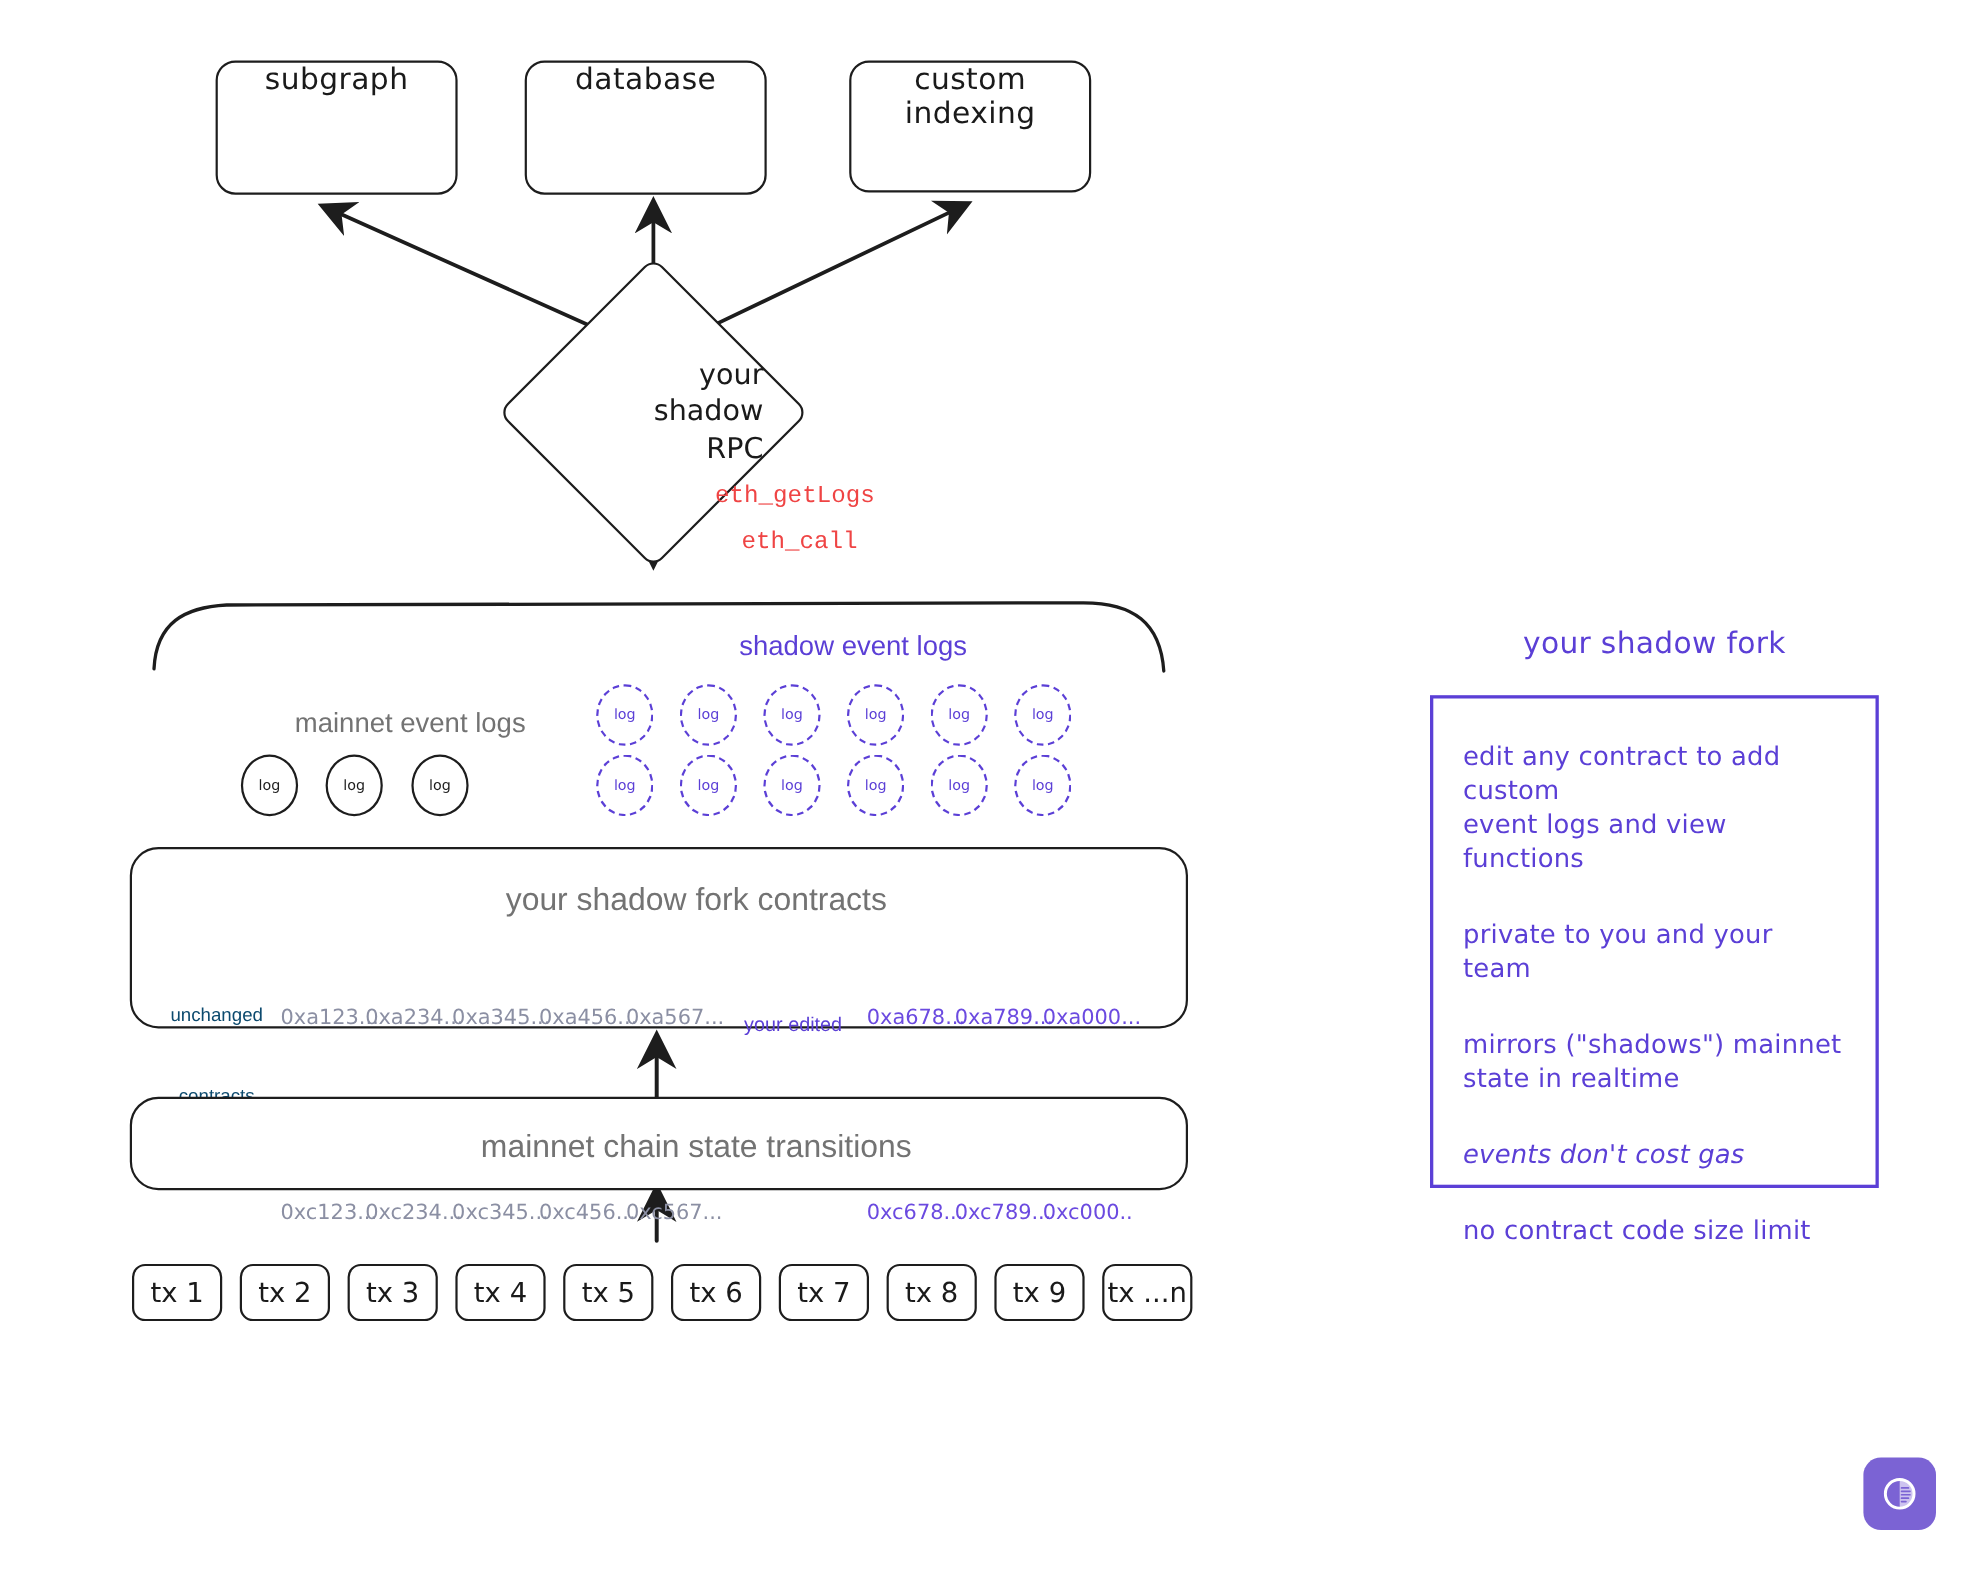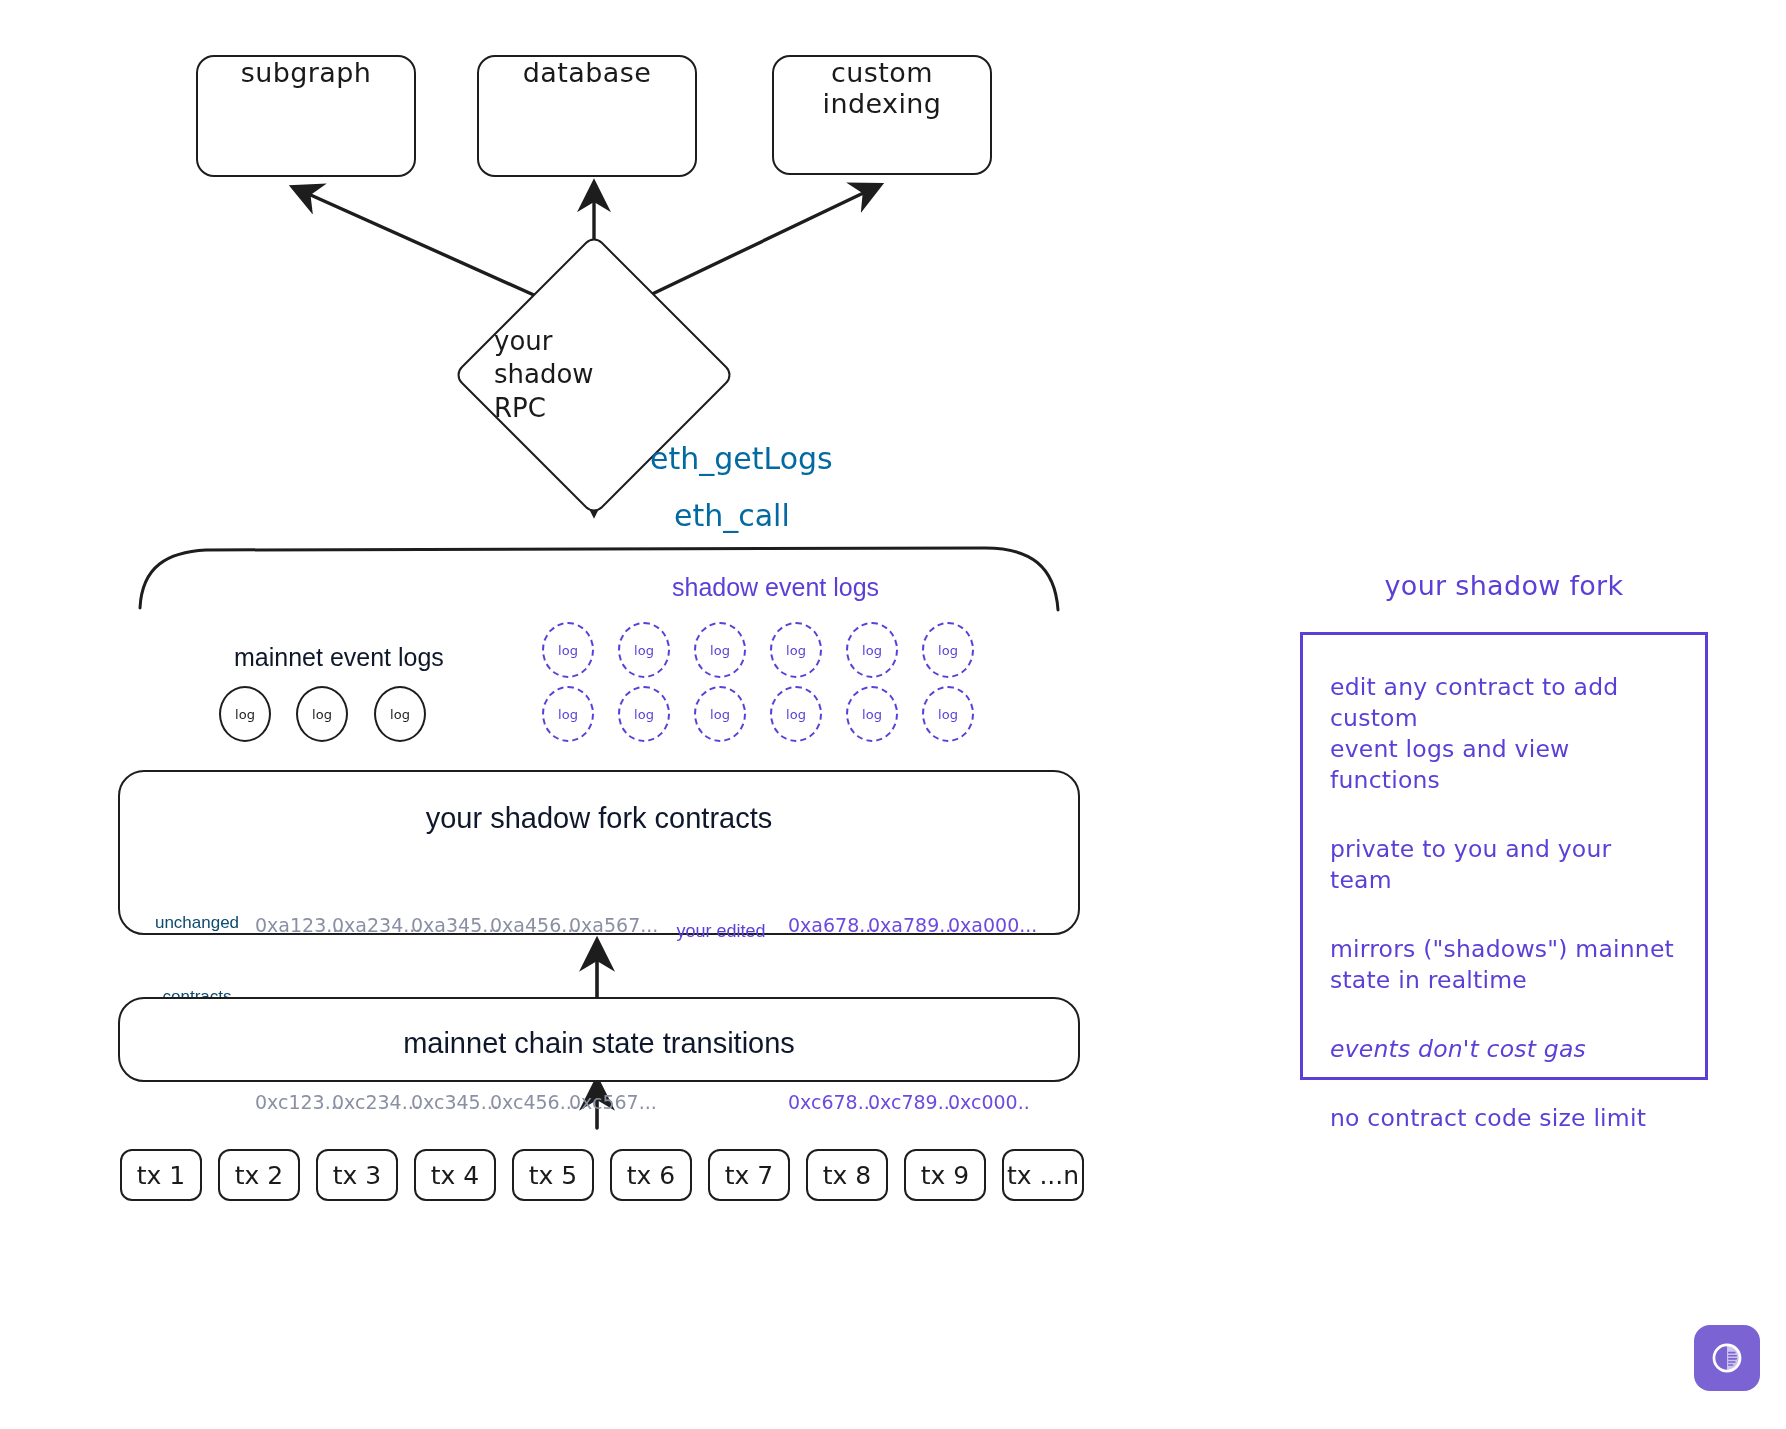--- a/index.html
+++ b/index.html
@@ -30,21 +30,21 @@
   }
   .layer > * { pointer-events: auto; }
 
   
   .lbl {
     position: absolute;
     white-space: pre;
     font-family: Liberation Sans, sans-serif;
     line-height: 1.25;
   }
-  .ink   { color: #0f172a; }
+  .ink   { color: #737373; margin-left: 34px; }
   .grape { color: #5b3fd6; }
   .muted { color: #0c4a6e; }
 
   .center { text-align: center; }
 
   
   .node {
     position: absolute;
     display: flex;
     align-items: flex-start;
@@ -92,21 +92,21 @@
     border: 2.6px solid #1d1d1d;
     transform: rotate(45deg);
     border-radius: 12px;
     box-sizing: border-box;
   }
   .diamond-text {
     position: absolute;
     inset: 0;
     display: flex;
     flex-direction: column;
-    align-items: flex-start;
+    align-items: flex-end;
     justify-content: center;
     font-size: 26px;
     line-height: 1.28;
     text-align: center;
   }
 
   
   .log {
     position: absolute;
     width: 52px;
@@ -180,23 +180,24 @@
     background: #7b63d4;
     display: flex;
     align-items: center;
     justify-content: center;
   }
 
   .eth-labels {
     position: absolute;
     left: 650px;
     top: 430px;
-    font-size: 30px;
-    color: #0369a1;
+    font-size: 22px;
+    color: #ef4444;
     line-height: 1.9;
+    font-family: Liberation Mono, monospace;
   }
   .eth-labels div:last-child { margin-left: 24px; }
 </style>
 </head>
 <body>
 
 <svg id="canvas" viewBox="0 0 1786 1429">
   <defs>
     <marker id="ah" markerWidth="12" markerHeight="12" refX="8" refY="5" orient="auto" markerUnits="strokeWidth">
       <path d="M0,0 L10,5 L0,10 L3,5 z" fill="#1d1d1d"></path>

